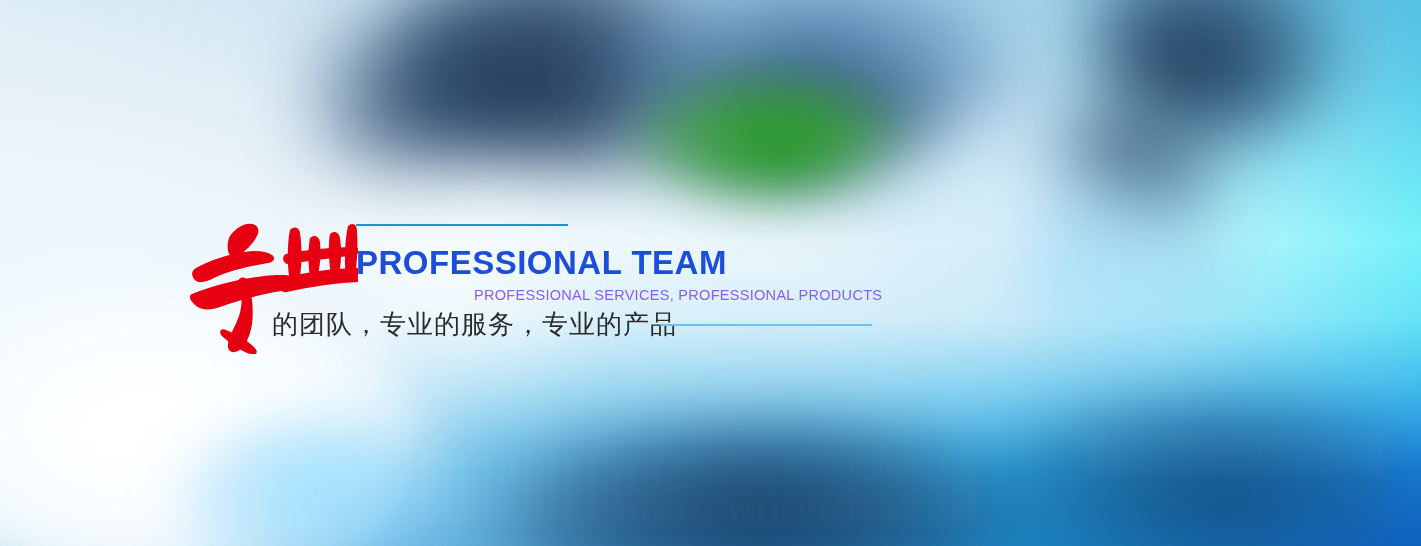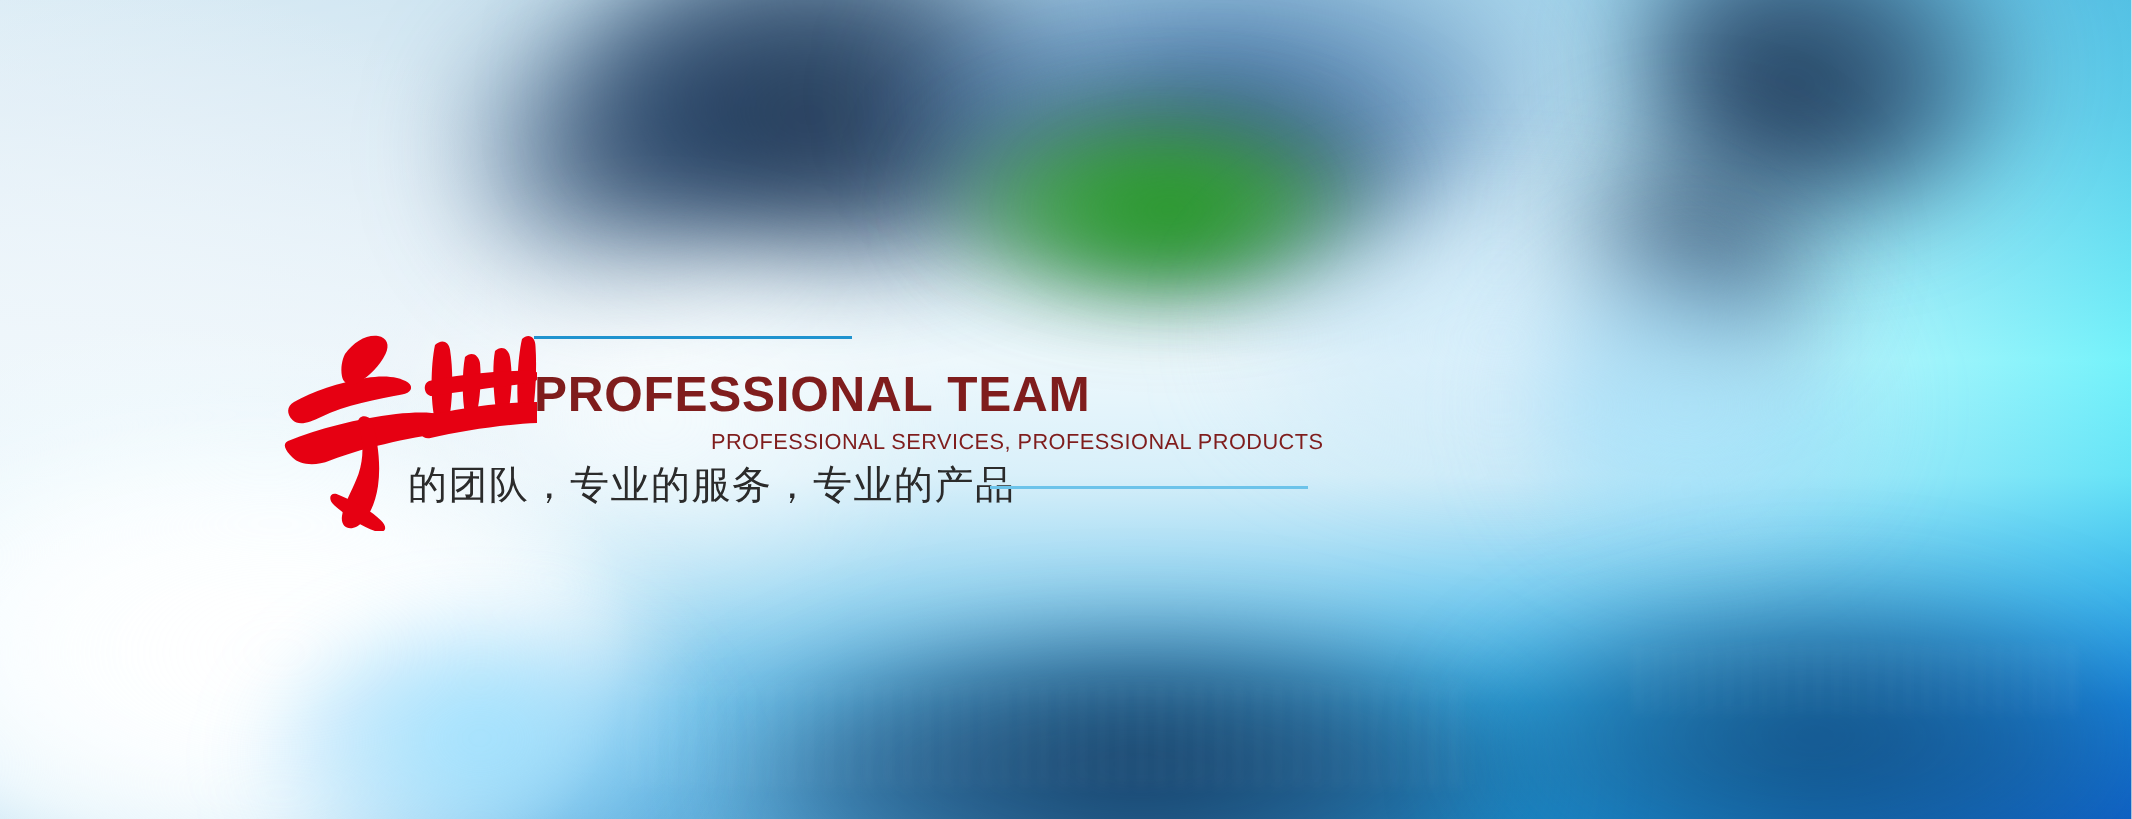--- a/index.html
+++ b/index.html
@@ -156,33 +156,33 @@
     background: #1f93cf;
   }
 
   .title-en {
     position: absolute;
     left: 356px;
     top: 244px;
     font-size: 33px;
     font-weight: bold;
     letter-spacing: 0.5px;
-    color: #7f1d1d;
+    color: #1d4ed8;
     line-height: 38px;
     white-space: nowrap;
   }
 
   .subtitle-en {
     position: absolute;
     left: 474px;
     top: 286px;
     font-size: 14.5px;
     font-weight: normal;
     letter-spacing: 0.3px;
-    color: #7f1d1d;
+    color: #8b5cf6;
     line-height: 18px;
     white-space: nowrap;
   }
 
   .subtitle-cn {
     position: absolute;
     left: 272px;
     top: 307px;
     font-size: 26px;
     font-weight: normal;

